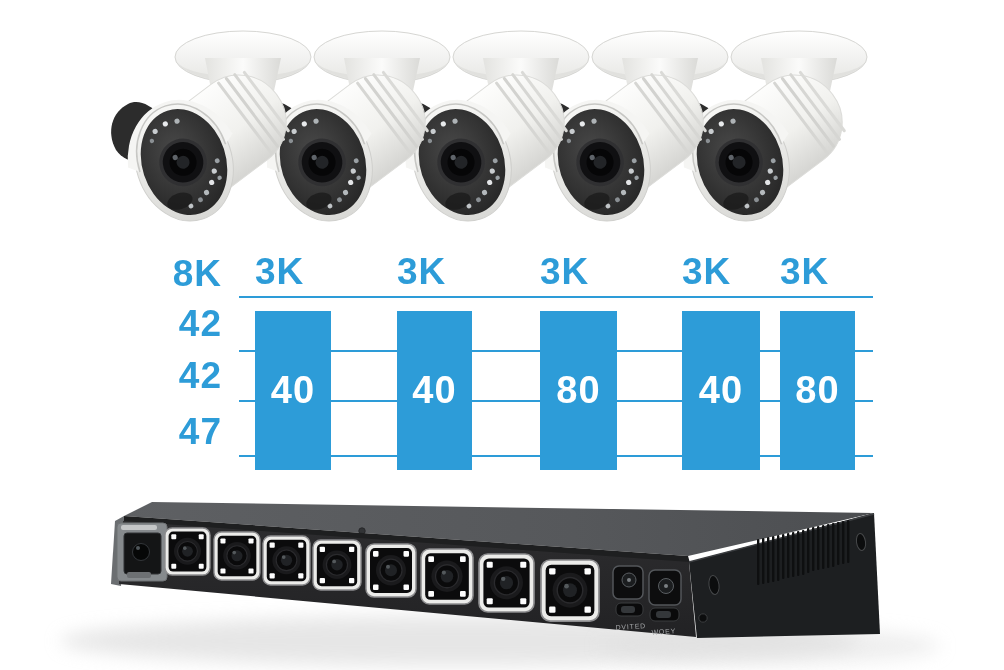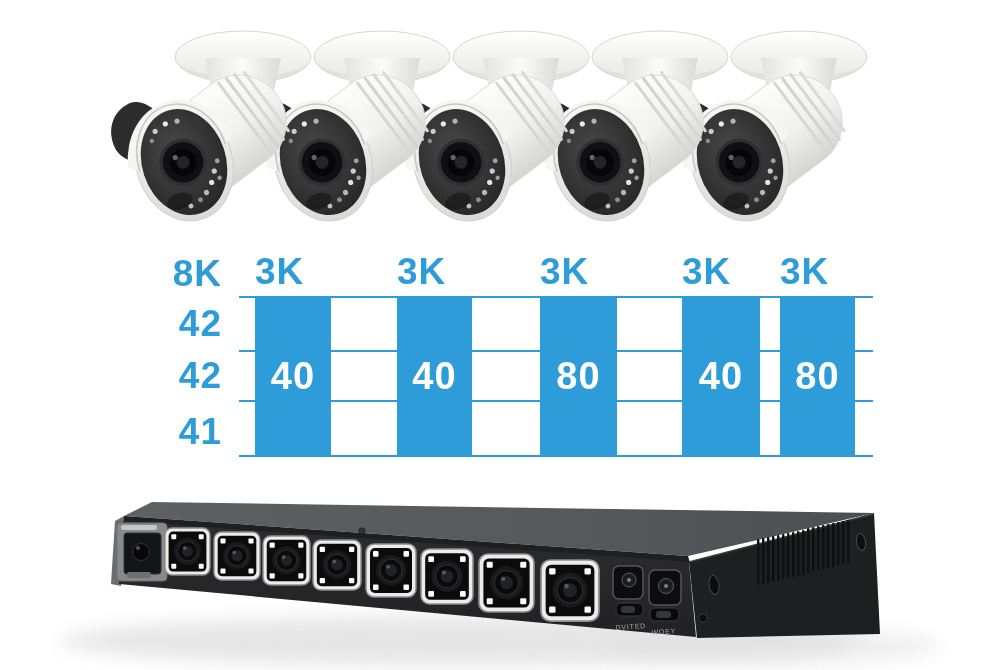--- a/index.html
+++ b/index.html
@@ -1,21 +1,21 @@
 <!DOCTYPE html>
 <html><head>
 <meta charset="utf-8">
 <style>
   html,body{margin:0;padding:0;background:#fff;}
   .stage{position:relative;width:948px;height:670px;background:#ffffff;overflow:hidden;
          font-family:"Liberation Sans","DejaVu Sans",sans-serif;padding-left:16px;}
   .stage svg{position:absolute;left:0;display:block;}
   
   .grid-line{position:absolute;height:2px;background:#2d9cd8;left:239px;width:634px;}
-  .blue-col{position:absolute;top:297px;height:159px;background:#2d9cd8;
+  .blue-col{position:absolute;top:311px;height:159px;background:#2d9cd8;
             display:flex;align-items:center;justify-content:center;}
   .col-value{color:#ffffff;font-size:38px;font-weight:bold;letter-spacing:1px;}
   .col-header{position:absolute;top:254px;height:36px;line-height:36px;text-align:left;
               color:#2d9cd8;font-size:37px;font-weight:bold;letter-spacing:1px;}
   .row-label{position:absolute;left:142px;width:80px;height:36px;line-height:36px;
              text-align:right;color:#2d9cd8;font-size:37px;font-weight:bold;letter-spacing:1px;}
   .nvr-label{font-size:7px;fill:#a6a8aa;letter-spacing:.8px;}
 </style>
 </head>
 <body>
@@ -103,21 +103,21 @@
   <div>
 
     <div class="grid-line" style="top:296px"></div>
     <div class="grid-line" style="top:350px"></div>
     <div class="grid-line" style="top:400px"></div>
     <div class="grid-line" style="top:455px"></div>
 
     <div class="row-label" style="top:256px">8K</div>
     <div class="row-label" style="top:306px">42</div>
     <div class="row-label" style="top:358px">42</div>
-    <div class="row-label" style="top:414px">41</div>
+    <div class="row-label" style="top:414px">47</div>
 
     <div class="col-header" style="left:255px;width:76px">3K</div>
     <div class="col-header" style="left:397px;width:75px">3K</div>
     <div class="col-header" style="left:540px;width:77px">3K</div>
     <div class="col-header" style="left:682px;width:78px">3K</div>
     <div class="col-header" style="left:780px;width:75px">3K</div>
 
     <div class="blue-col" style="left:255px;width:76px">
       <span class="col-value">40</span>
     </div>

